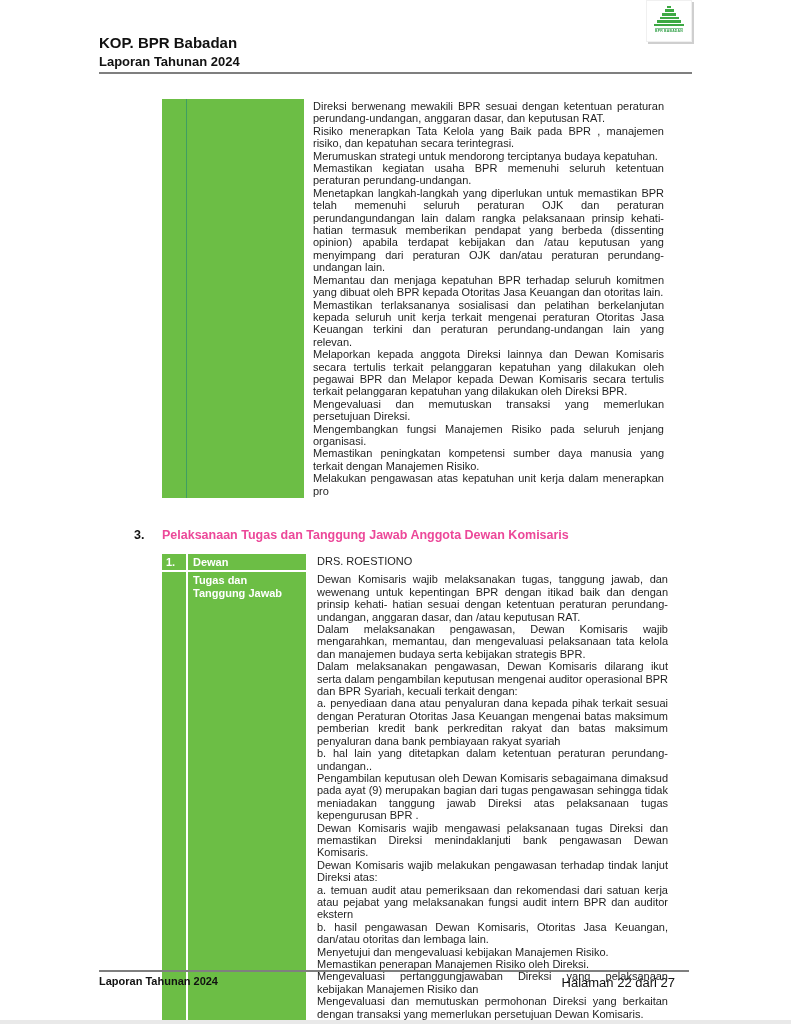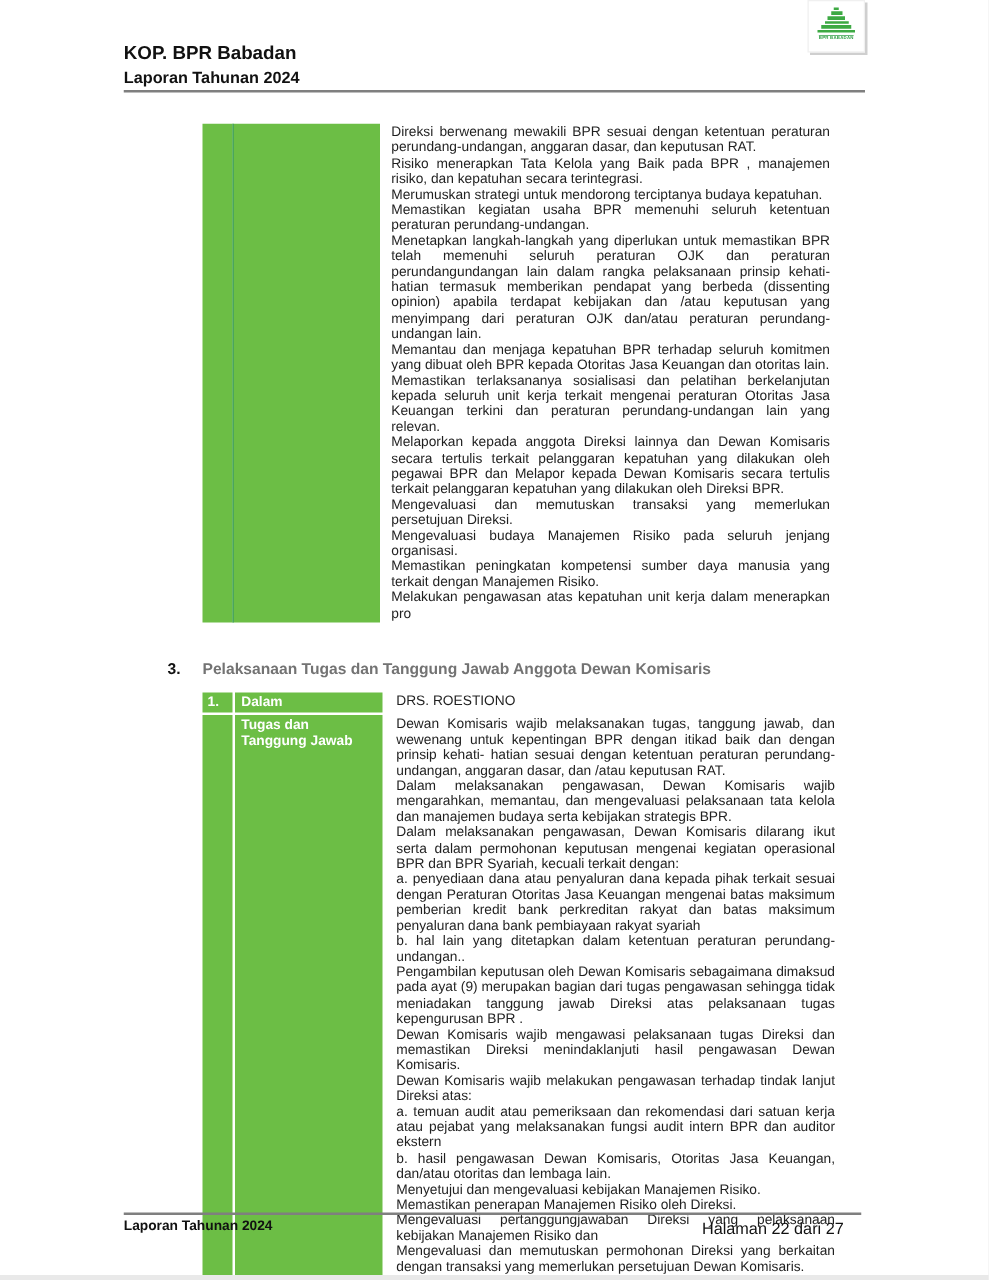--- a/index.html
+++ b/index.html
@@ -40,21 +40,21 @@
   .c-num   { width:24px;  padding:2px 2px 2px 4px; }
   .c-label { width:118px; padding:2px 4px 2px 5px; }
   .c-text  { width:366px; padding:1px 6px 1px 9px; background:#fff;margin-top:39px; }
   .c-num, .c-label { color:#ffffff; font-weight:bold; font-size:11px; line-height:12.4px; }
 
   .t1 { border-collapse:collapse; margin-top:25px; }
   .t1 .c-num { border-right:1px solid #3f9e62; }
 
   .section-heading { display:flex; margin-left:134px; margin-right:99px; margin-top:30px; }
   .sh-num  { width:28px; font-size:12.5px; font-weight:bold; color:#111; }
-  .sh-text { font-size:12.5px; font-weight:bold; color:#737373; }
+  .sh-text { font-size:12.5px; font-weight:bold; color:#ec4899; }
 
   .t2 { border-collapse:separate; border-spacing:2px; margin-top:10px; margin-left:-2px; }
 
   
   .footer { position:absolute; left:99px; top:970px; width:590px; }
   .f-rule { height:2px; background:#7f7f7f; }
   .f-row  { display:flex; justify-content:space-between; margin-top:3px; padding-right:14px; }
   .f-left  { font-size:11px; font-weight:bold; color:#111; }
   .f-right { font-size:13px; color:#111; }
 </style>
@@ -90,56 +90,56 @@
         <td class="c-text">
               <p class="para">Direksi berwenang mewakili BPR sesuai dengan ketentuan peraturan perundang-undangan, anggaran dasar, dan keputusan RAT.</p>
               <p class="para">Risiko menerapkan Tata Kelola yang Baik pada BPR , manajemen risiko, dan kepatuhan secara terintegrasi.</p>
               <p class="para">Merumuskan strategi untuk mendorong terciptanya budaya kepatuhan.</p>
               <p class="para">Memastikan kegiatan usaha BPR memenuhi seluruh ketentuan peraturan perundang-undangan.</p>
               <p class="para">Menetapkan langkah-langkah yang diperlukan untuk memastikan BPR telah memenuhi seluruh peraturan OJK dan peraturan perundangundangan lain dalam rangka pelaksanaan prinsip kehati-hatian termasuk memberikan pendapat yang berbeda (dissenting opinion) apabila terdapat kebijakan dan /atau keputusan yang menyimpang dari peraturan OJK dan/atau peraturan perundang-undangan lain.</p>
               <p class="para">Memantau dan menjaga kepatuhan BPR terhadap seluruh komitmen yang dibuat oleh BPR kepada Otoritas Jasa Keuangan dan otoritas lain.</p>
               <p class="para">Memastikan terlaksananya sosialisasi dan pelatihan berkelanjutan kepada seluruh unit kerja terkait mengenai peraturan Otoritas Jasa Keuangan terkini dan peraturan perundang-undangan lain yang relevan.</p>
               <p class="para">Melaporkan kepada anggota Direksi lainnya dan Dewan Komisaris secara tertulis terkait pelanggaran kepatuhan yang dilakukan oleh pegawai BPR dan Melapor kepada Dewan Komisaris secara tertulis terkait pelanggaran kepatuhan yang dilakukan oleh Direksi BPR.</p>
               <p class="para">Mengevaluasi dan memutuskan transaksi yang memerlukan persetujuan Direksi.</p>
-              <p class="para">Mengevaluasi budaya Manajemen Risiko pada seluruh jenjang organisasi.</p>
+              <p class="para">Mengembangkan fungsi Manajemen Risiko pada seluruh jenjang organisasi.</p>
               <p class="para">Memastikan peningkatan kompetensi sumber daya manusia yang terkait dengan Manajemen Risiko.</p>
               <p class="para">Melakukan pengawasan atas kepatuhan unit kerja dalam menerapkan pro</p>
             </td>
       </tr>
     </tbody>
       </table>
   </div>
 
   <div class="section-heading">
     <div class="sh-num">3.</div>
     <div class="sh-text">Pelaksanaan Tugas dan Tanggung Jawab Anggota Dewan Komisaris</div>
   </div>
 
   <div class="main">
 
     <table class="t2">
       <tbody>
           <tr>
         <td class="c-num cell-green">1.</td>
-        <td class="c-label cell-green">Dalam</td>
+        <td class="c-label cell-green">Dewan</td>
         <td class="c-text">
               <p class="para">DRS. ROESTIONO</p>
             </td>
       </tr>
       <tr>
         <td class="c-num cell-green"></td>
         <td class="c-label cell-green">Tugas dan Tanggung Jawab</td>
         <td class="c-text">
               <p class="para">Dewan Komisaris wajib melaksanakan tugas, tanggung jawab, dan wewenang untuk kepentingan BPR dengan itikad baik dan dengan prinsip kehati- hatian sesuai dengan ketentuan peraturan perundang-undangan, anggaran dasar, dan /atau keputusan RAT.</p>
               <p class="para">Dalam melaksanakan pengawasan, Dewan Komisaris wajib mengarahkan, memantau, dan mengevaluasi pelaksanaan tata kelola dan manajemen budaya serta kebijakan strategis BPR.</p>
-              <p class="para">Dalam melaksanakan pengawasan, Dewan Komisaris dilarang ikut serta dalam permohonan keputusan mengenai kegiatan operasional BPR dan BPR Syariah, kecuali terkait dengan:</p>
+              <p class="para">Dalam melaksanakan pengawasan, Dewan Komisaris dilarang ikut serta dalam pengambilan keputusan mengenai auditor operasional BPR dan BPR Syariah, kecuali terkait dengan:</p>
               <p class="para">a. penyediaan dana atau penyaluran dana kepada pihak terkait sesuai dengan Peraturan Otoritas Jasa Keuangan mengenai batas maksimum pemberian kredit bank perkreditan rakyat dan batas maksimum penyaluran dana bank pembiayaan rakyat syariah</p>
               <p class="para">b. hal lain yang ditetapkan dalam ketentuan peraturan perundang-undangan..</p>
               <p class="para">Pengambilan keputusan oleh Dewan Komisaris sebagaimana dimaksud pada ayat (9) merupakan bagian dari tugas pengawasan sehingga tidak meniadakan tanggung jawab Direksi atas pelaksanaan tugas kepengurusan BPR .</p>
-              <p class="para">Dewan Komisaris wajib mengawasi pelaksanaan tugas Direksi dan memastikan Direksi menindaklanjuti hasil pengawasan Dewan Komisaris.</p>
+              <p class="para">Dewan Komisaris wajib mengawasi pelaksanaan tugas Direksi dan memastikan Direksi menindaklanjuti bank pengawasan Dewan Komisaris.</p>
               <p class="para">Dewan Komisaris wajib melakukan pengawasan terhadap tindak lanjut Direksi atas:</p>
               <p class="para">a. temuan audit atau pemeriksaan dan rekomendasi dari satuan kerja atau pejabat yang melaksanakan fungsi audit intern BPR dan auditor ekstern</p>
               <p class="para">b. hasil pengawasan Dewan Komisaris, Otoritas Jasa Keuangan, dan/atau otoritas dan lembaga lain.</p>
               <p class="para">Menyetujui dan mengevaluasi kebijakan Manajemen Risiko.</p>
               <p class="para">Memastikan penerapan Manajemen Risiko oleh Direksi.</p>
               <p class="para">Mengevaluasi pertanggungjawaban Direksi yang pelaksanaan kebijakan Manajemen Risiko dan</p>
               <p class="para">Mengevaluasi dan memutuskan permohonan Direksi yang berkaitan dengan transaksi yang memerlukan persetujuan Dewan Komisaris.</p>
               <p class="para">Memberikan persetujuan atas kebijakan dan prosedur penerapan program APU PPTd an PPPSPM yang diusulkan oleh Direksi.</p>
             </td>
       </tr>

